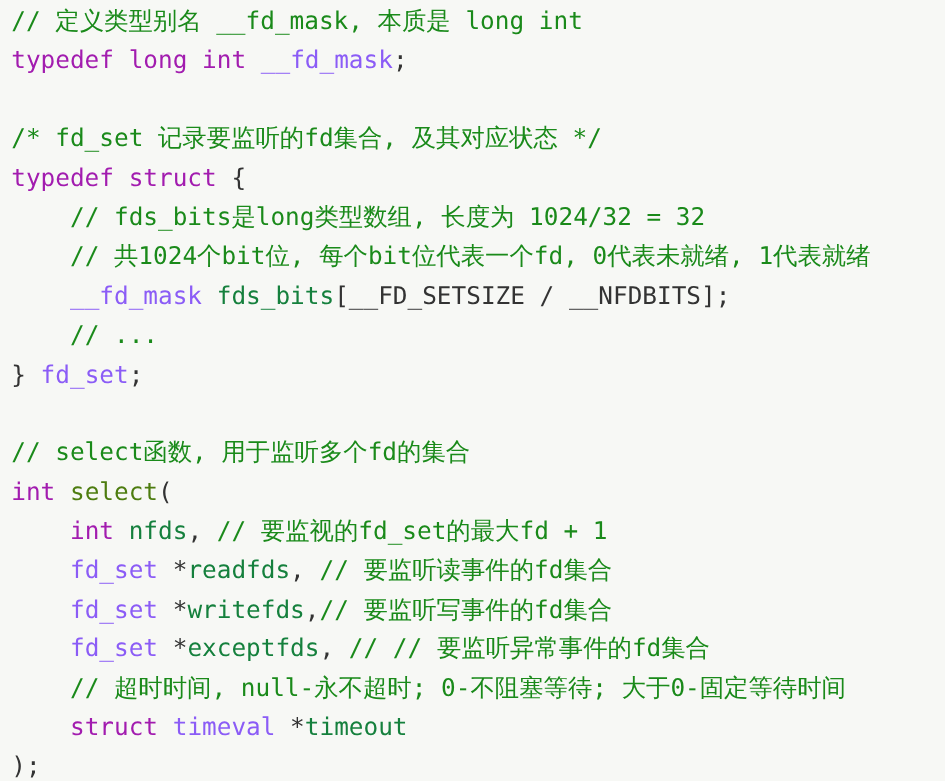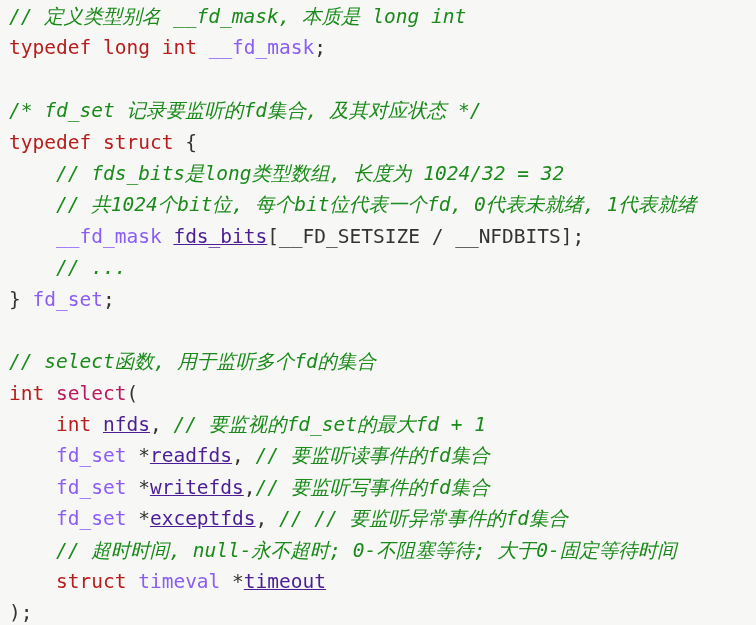--- a/index.html
+++ b/index.html
@@ -16,23 +16,23 @@
       position: relative;
       margin: 0;
       padding: 1px 0 0 9px;
       font-family: "DejaVu Sans Mono", "Liberation Mono", monospace;
       font-size: 19.5px;
       line-height: 31.4px;
       color: #333333;
       white-space: pre;
     }
     .line { display: block; height: 31.4px; }
-    .kw { color: #b91c1c; }
+    .kw { color: #a21caf; }
     .type { color: #8b5cf6; }
-    .fn { color: #be185d; }
-    .ident { color: #4c1d95; text-decoration: underline; }
-    .cm { color: #1a8a1a; font-style: italic; }
+    .fn { color: #4d7c0f; }
+    .ident { color: #15803d; }
+    .cm { color: #1a8a1a; }
     .punc { color: #333333; }
   </style>
 </head>
 <body>
 
 <pre class="code" id="code"><span class="line"><span class="cm">// 定义类型别名 __fd_mask, 本质是 long int</span></span><span class="line"><span class="kw">typedef</span><span class="punc"> </span><span class="kw">long</span><span class="punc"> </span><span class="kw">int</span><span class="punc"> </span><span class="type">__fd_mask</span><span class="punc">;</span></span><span class="line"></span><span class="line"><span class="cm">/* fd_set 记录要监听的fd集合, 及其对应状态 */</span></span><span class="line"><span class="kw">typedef</span><span class="punc"> </span><span class="kw">struct</span><span class="punc"> {</span></span><span class="line"><span class="punc">    </span><span class="cm">// fds_bits是long类型数组, 长度为 1024/32 = 32</span></span><span class="line"><span class="punc">    </span><span class="cm">// 共1024个bit位, 每个bit位代表一个fd, 0代表未就绪, 1代表就绪</span></span><span class="line"><span class="punc">    </span><span class="type">__fd_mask</span><span class="punc"> </span><span class="ident">fds_bits</span><span class="punc">[__FD_SETSIZE / __NFDBITS];</span></span><span class="line"><span class="punc">    </span><span class="cm">// ...</span></span><span class="line"><span class="punc">} </span><span class="type">fd_set</span><span class="punc">;</span></span><span class="line"></span><span class="line"><span class="cm">// select函数, 用于监听多个fd的集合</span></span><span class="line"><span class="kw">int</span><span class="punc"> </span><span class="fn">select</span><span class="punc">(</span></span><span class="line"><span class="punc">    </span><span class="kw">int</span><span class="punc"> </span><span class="ident">nfds</span><span class="punc">, </span><span class="cm">// 要监视的fd_set的最大fd + 1</span></span><span class="line"><span class="punc">    </span><span class="type">fd_set</span><span class="punc"> *</span><span class="ident">readfds</span><span class="punc">, </span><span class="cm">// 要监听读事件的fd集合</span></span><span class="line"><span class="punc">    </span><span class="type">fd_set</span><span class="punc"> *</span><span class="ident">writefds</span><span class="punc">,</span><span class="cm">// 要监听写事件的fd集合</span></span><span class="line"><span class="punc">    </span><span class="type">fd_set</span><span class="punc"> *</span><span class="ident">exceptfds</span><span class="punc">, </span><span class="cm">// // 要监听异常事件的fd集合</span></span><span class="line"><span class="punc">    </span><span class="cm">// 超时时间, null-永不超时; 0-不阻塞等待; 大于0-固定等待时间</span></span><span class="line"><span class="punc">    </span><span class="kw">struct</span><span class="punc"> </span><span class="type">timeval</span><span class="punc"> *</span><span class="ident">timeout</span></span><span class="line"><span class="punc">);</span></span></pre>
 
 </body></html>

